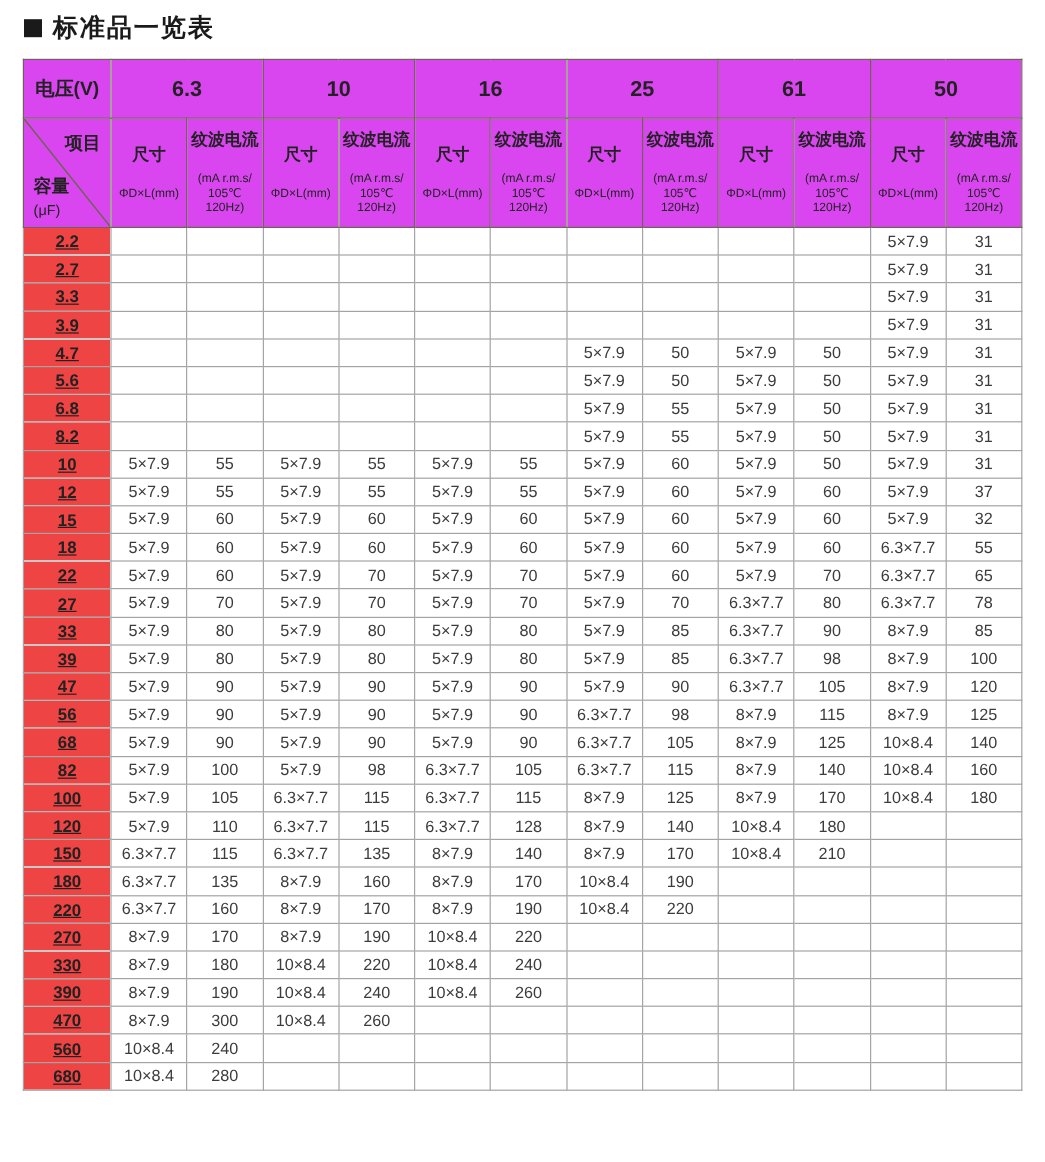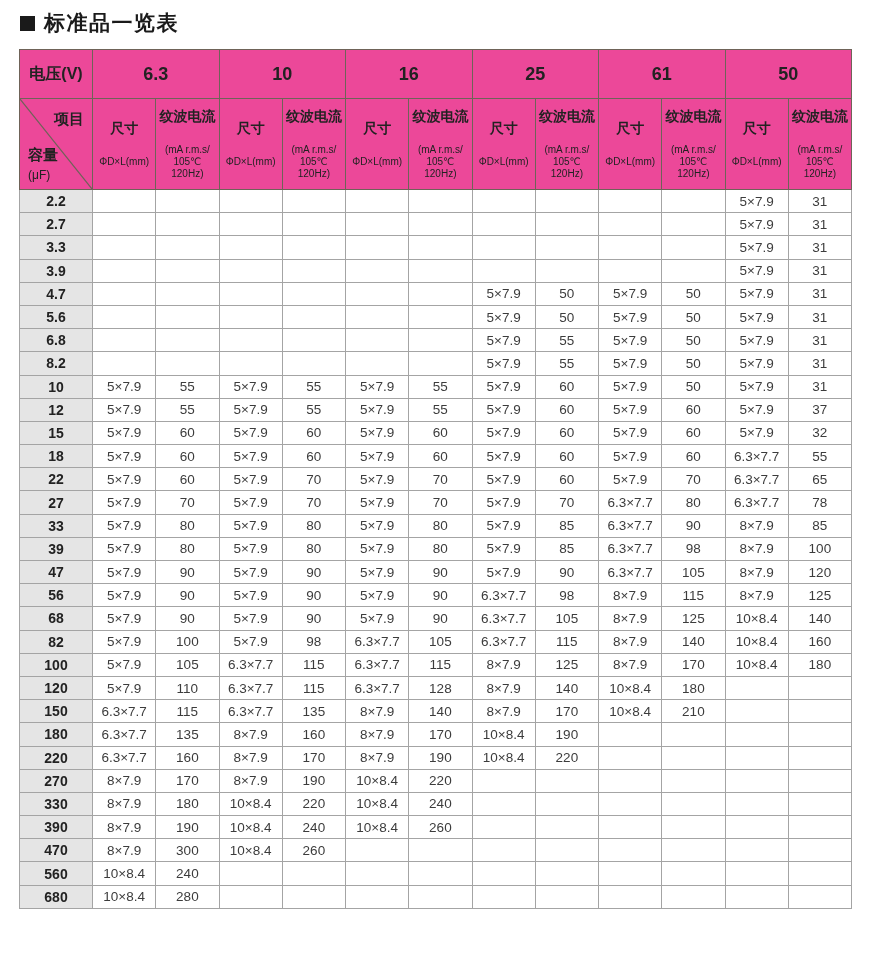--- a/index.html
+++ b/index.html
@@ -27,21 +27,21 @@
   }
   table.spec {
     border-collapse: collapse;
     table-layout: fixed;
     width: 833px;
     margin: 13px 0 0 19px;
   }
   col.capcol { width: 73px; }
   th, td { padding: 0; text-align: center; vertical-align: middle; overflow: hidden; }
   thead th {
-    background: #ec4899;
+    background: #d946ef;
     border: 1px solid #6f6358;
     color: #222;
     font-weight: bold;
   }
   tr.vrow th { height: 49px; }
   .vlabel { font-size: 16px; }
   .vnum { font-size: 18px; }
   tr.srow th { height: 91px; }
   .hl { font-size: 14px; font-weight: bold; line-height: 1.25; }
   .hs { font-size: 10px; font-weight: normal; line-height: 1.2; margin-top: 19px; }
@@ -52,24 +52,25 @@
   .cap-label { position: absolute; bottom: 24px; left: 8px; font-size: 15px; font-weight: bold; }
   .cap-unit  { position: absolute; bottom: 7px;  left: 8px; font-size: 12px; font-weight: normal; text-align: center; }
   tbody td {
     border: 1px solid #a4a4a4;
     height: 23.2px;
     font-size: 13.5px;
     color: #3c3c3c;
     background: #ffffff;
   }
   tbody td.cap {
-    background: #e5e5e5;
+    background: #ef4444;
     font-weight: bold;
     color: #222;
     font-size: 14px;
+    text-decoration: underline;
   }
 </style>
 </head>
 <body>
 
 <div class="title-bar">
   <span class="bullet"></span>
   <span class="title-text">标准品一览表</span>
 </div>
 

